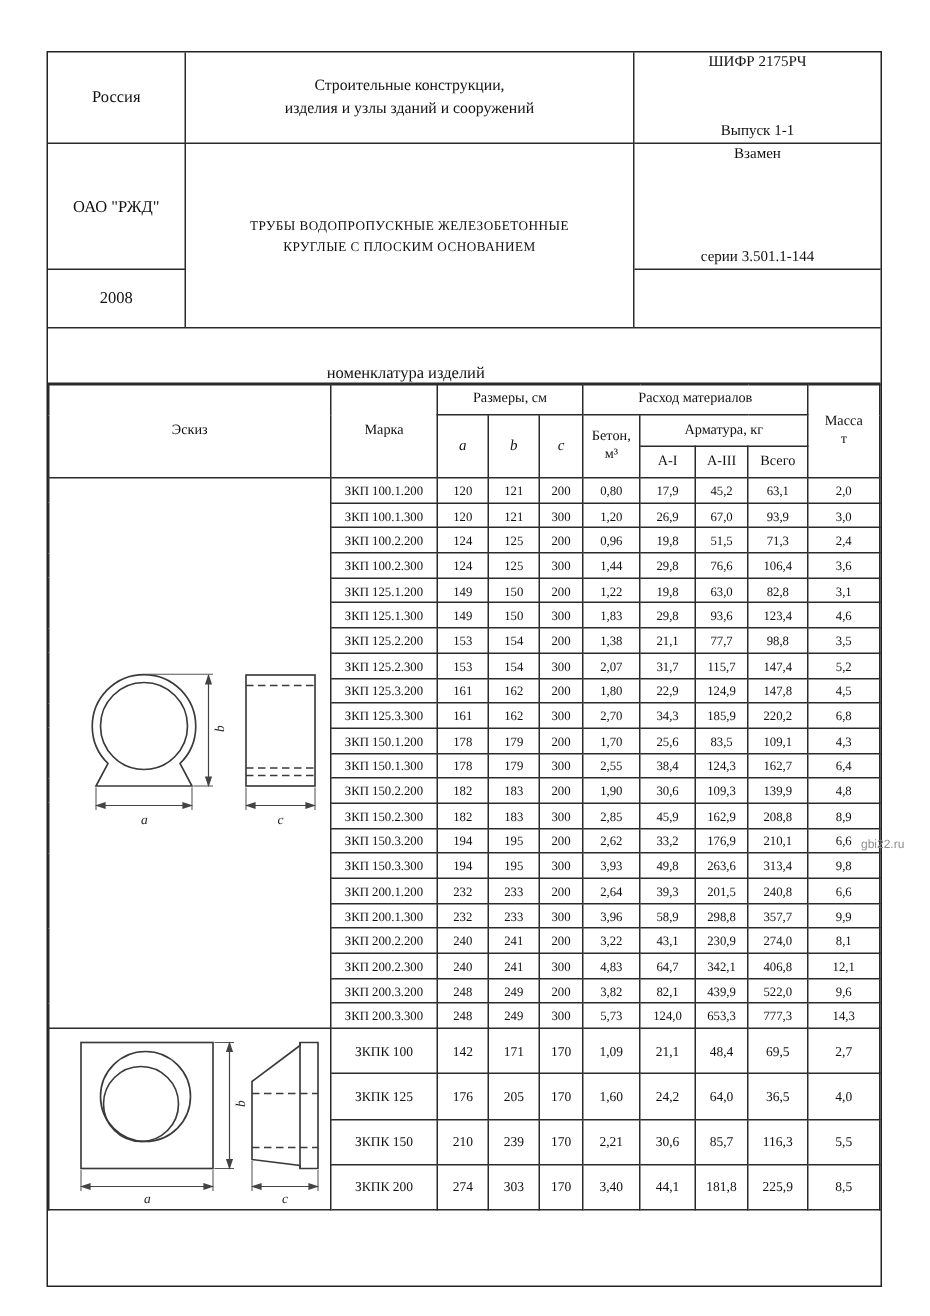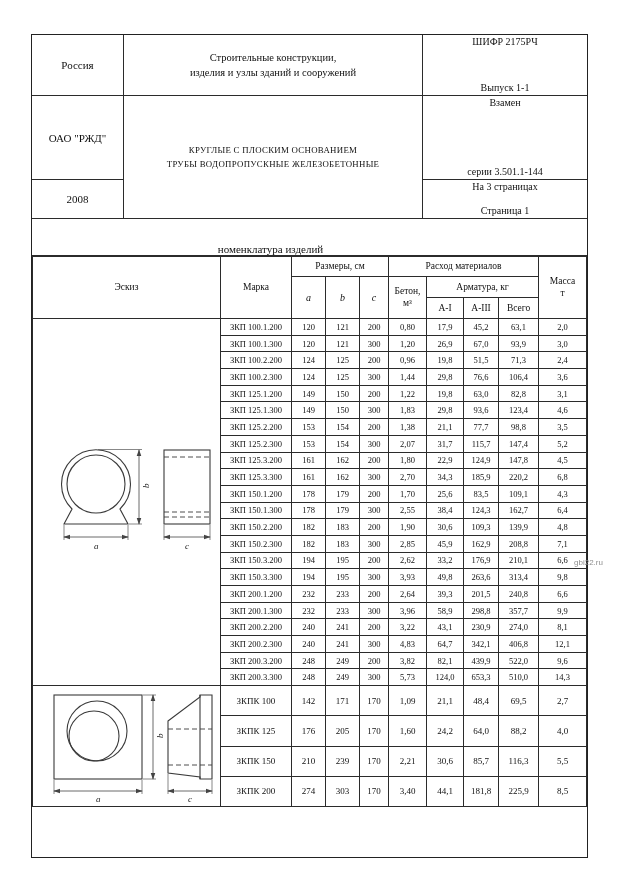--- a/index.html
+++ b/index.html
@@ -71,33 +71,29 @@
       <span>изделия и узлы зданий и сооружений</span>
     </div>
     <div class="hc c3r1 b-b t10">
       <span>ШИФР 2175РЧ</span>
       <span>Выпуск 1-1</span>
     </div>
     <div class="hc c1r2 b-r b-b t11">
       <span>ОАО "РЖД"</span>
     </div>
     <div class="hc c2r23 b-r caps">
+      <span>ТРУБЫ ВОДОПРОПУСКНЫЕ ЖЕЛЕЗОБЕТОННЫЕ</span>
       <span>КРУГЛЫЕ С ПЛОСКИМ ОСНОВАНИЕМ</span>
-      <span>ТРУБЫ ВОДОПРОПУСКНЫЕ ЖЕЛЕЗОБЕТОННЫЕ</span>
     </div>
     <div class="hc c3r2 b-b t10">
       <span>Взамен</span>
       <span>серии 3.501.1-144</span>
     </div>
     <div class="hc c1r3 b-r t11">
       <span>2008</span>
-    </div>
-    <div class="hc c3r3 t10">
-      <span>На 3 страницах</span>
-      <span>Страница 1</span>
     </div>
   </div>
 
   <div class="nomenclature">
     <span>номенклатура изделий</span>
   </div>
 
   <table>
     <colgroup>
       <col style="width:188px">
@@ -316,21 +312,21 @@
         </tr>
         <tr class="zkp-row">
           <td class="mark-cell">ЗКП 150.2.300</td>
           <td class="num-cell">182</td>
           <td class="num-cell">183</td>
           <td class="num-cell">300</td>
           <td class="num-cell">2,85</td>
           <td class="num-cell">45,9</td>
           <td class="num-cell">162,9</td>
           <td class="num-cell">208,8</td>
-          <td class="num-cell">7,1</td>
+          <td class="num-cell">8,9</td>
         </tr>
         <tr class="zkp-row">
           <td class="mark-cell">ЗКП 150.3.200</td>
           <td class="num-cell">194</td>
           <td class="num-cell">195</td>
           <td class="num-cell">200</td>
           <td class="num-cell">2,62</td>
           <td class="num-cell">33,2</td>
           <td class="num-cell">176,9</td>
           <td class="num-cell">210,1</td>
@@ -403,21 +399,21 @@
           <td class="num-cell">9,6</td>
         </tr>
         <tr class="zkp-row">
           <td class="mark-cell">ЗКП 200.3.300</td>
           <td class="num-cell">248</td>
           <td class="num-cell">249</td>
           <td class="num-cell">300</td>
           <td class="num-cell">5,73</td>
           <td class="num-cell">124,0</td>
           <td class="num-cell">653,3</td>
-          <td class="num-cell">510,0</td>
+          <td class="num-cell">777,3</td>
           <td class="num-cell">14,3</td>
         </tr>
       </tbody>
     <tbody>
         <tr class="zkpk-row">
           <td rowspan="4" class="sketch-cell">
   <svg class="sk" width="182" height="118" viewBox="0 0 182 118">
     <defs>
       <marker id="arrB" markerWidth="9" markerHeight="8" refX="8" refY="4" orient="auto-start-reverse">
         <path d="M0,1 L9,4 L0,7 Z" fill="#444"></path>
@@ -460,21 +456,21 @@
           <td class="num-cell">2,7</td>
         </tr>
         <tr class="zkpk-row">
           <td class="mark-cell">ЗКПК 125</td>
           <td class="num-cell">176</td>
           <td class="num-cell">205</td>
           <td class="num-cell">170</td>
           <td class="num-cell">1,60</td>
           <td class="num-cell">24,2</td>
           <td class="num-cell">64,0</td>
-          <td class="num-cell">88,2</td>
+          <td class="num-cell">36,5</td>
           <td class="num-cell">4,0</td>
         </tr>
         <tr class="zkpk-row">
           <td class="mark-cell">ЗКПК 150</td>
           <td class="num-cell">210</td>
           <td class="num-cell">239</td>
           <td class="num-cell">170</td>
           <td class="num-cell">2,21</td>
           <td class="num-cell">30,6</td>
           <td class="num-cell">85,7</td>

